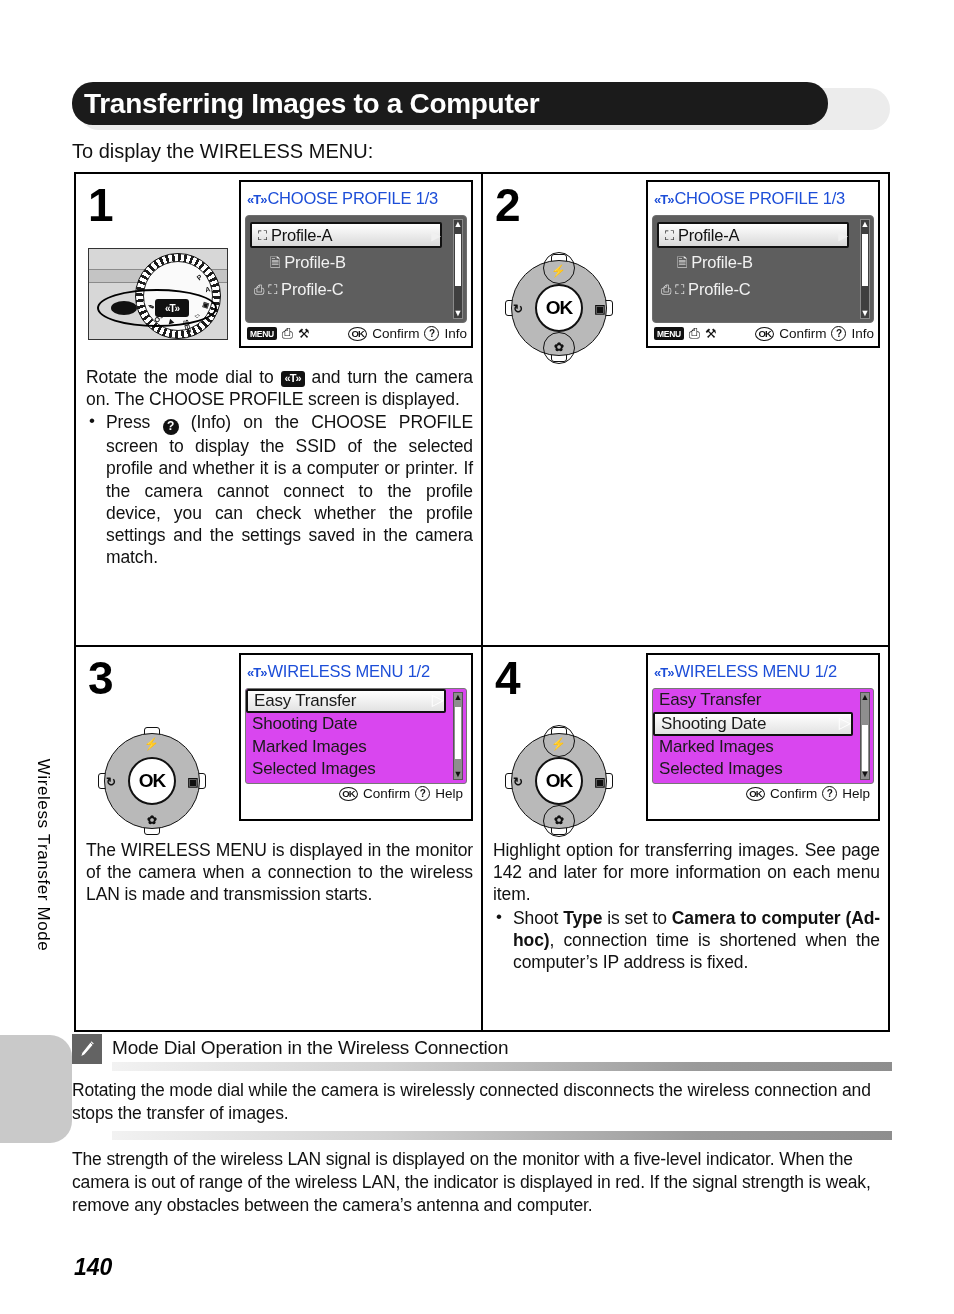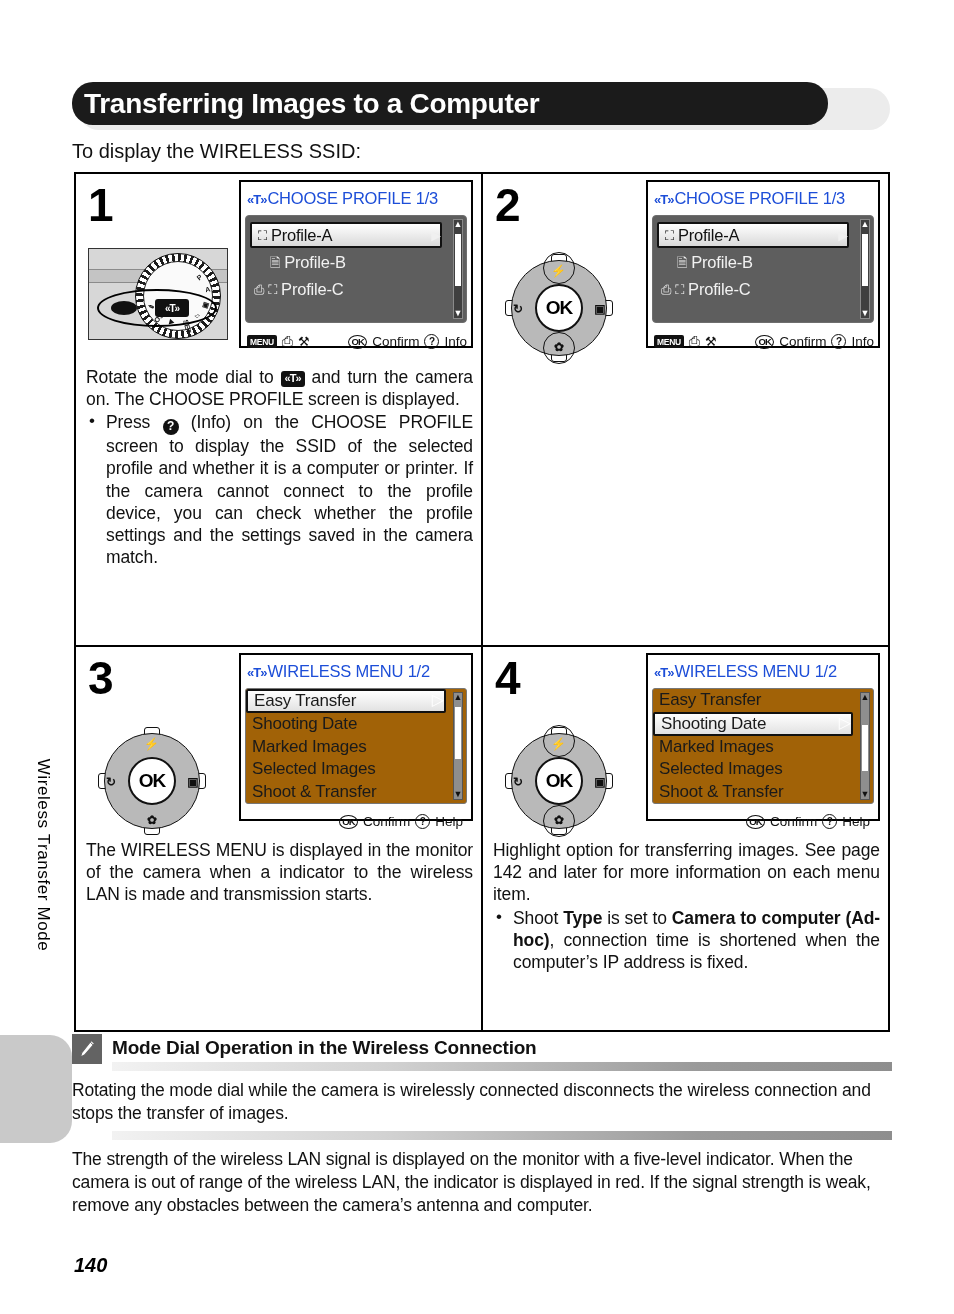--- a/index.html
+++ b/index.html
@@ -185,22 +185,22 @@
   }
   .lcd-body-dark {
     position:relative;
     height:108px; margin-top:1px;
     background:#5e5e5e; border:1px solid #6e6e6e;
     border-radius:4px;
     overflow:hidden;
   }
   .lcd-body-light {
     position:relative;
-    height:116px; margin-top:1px;
-    background:#a16207; border:1px solid #777;
+    height:96px; margin-top:1px;
+    background:#d946ef; border:1px solid #777;
     border-radius:3px;
     overflow:hidden;
   }
   .row-dark {
     height:27px; display:flex; align-items:center;
     color:#f2f2f2; font-size:16.5px; padding-left:10px;
     letter-spacing:-0.2px;
   }
   .row-dark.sel {
     background:linear-gradient(#ffffff, #d9d9d9);
@@ -237,21 +237,21 @@
   .scrollbar.light {
     background:#8e8e8e; border:1px solid #555; color:#111;
   }
   .sb-thumb {
     position:absolute; left:1px; right:1px; top:14px; height:52px;
     background:#ffffff;
   }
   .sb-thumb.lower { top:32px; height:46px; }
   .lcd-foot {
     display:flex; align-items:center; gap:5px;
-    font-size:13.5px; margin-top:10px; padding-left:2px;
+    font-size:13.5px; margin-top:2px; padding-left:2px;
     color:#111; white-space:nowrap;
   }
   .lcd-foot.right { justify-content:flex-end; padding-right:4px; }
   .menu-badge {
     background:#111; color:#fff; font-size:8.5px; font-weight:bold;
     padding:1.5px 3px; border-radius:2px; letter-spacing:-0.3px;
   }
   .ok-badge {
     display:inline-flex; align-items:center; justify-content:center;
     border:1.6px solid #111; border-radius:50%;
@@ -299,51 +299,51 @@
   
   .note { position:absolute; left:72px; width:820px; }
   .note-head { display:flex; align-items:flex-start; gap:10px; }
   .pencil-box {
     width:30px; height:30px; background:#636363;
     display:flex; align-items:center; justify-content:center;
     flex:0 0 30px;
   }
   .pencil-svg { display:block; }
   .note-title {
-    font-size:19px; font-weight:bold; letter-spacing:-0.2px;
+    font-size:19px; font-weight:normal; letter-spacing:-0.2px;
     padding-top:3px; color:#111;
   }
   .note-rule {
     margin-left:40px; height:9px; margin-top:-2px;
     background:linear-gradient(to right, #f2f2f2 0%, #d2d2d2 35%, #9a9a9a 75%, #8e8e8e 100%);
   }
   .note-text {
     margin-top:8px; font-size:17.5px; line-height:1.3; color:#111;
     letter-spacing:-0.15px;
   }
 
   #page-num {
     position:absolute; left:74px; top:1254px;
-    font-size:20px; font-weight:bold; font-style:italic;
+    font-size:23px; font-weight:bold; font-style:italic;
   }
 </style>
 </head>
 <body>
 
 <div id="side-tab"></div>
 <div id="side-label">Wireless Transfer Mode</div>
 
 <div id="title-wrap">
   <div id="title-shadow"></div>
   <div id="title-bar">
     <span id="title-text">Transferring Images to a Computer</span>
   </div>
 </div>
 
-<div id="intro-line">To display the WIRELESS SSID:</div>
+<div id="intro-line">To display the WIRELESS MENU:</div>
 
 <div id="steps">
 
   <div class="step-cell">
     <div class="step-num">1</div>
 
     <div class="dial-photo">
       <div class="dial-band"></div>
       <div class="dial-outer"></div>
       <div class="dial-inner"></div>
@@ -509,21 +509,21 @@
       </div>
       <div class="lcd-foot right">
         <span class="ok-badge">OK</span>
         <span>Confirm</span>
         <span class="q-badge">?</span>
         <span>Help</span>
       </div>
     </div>
 
     <div class="step-body just" style="top:192px;">
-      <span>The WIRELESS MENU is displayed in the monitor of the camera when a indicator to the wireless LAN is made and transmission starts.</span>
+      <span>The WIRELESS MENU is displayed in the monitor of the camera when a connection to the wireless LAN is made and transmission starts.</span>
     </div>
   </div>
 
   <div class="step-cell">
     <div class="step-num">4</div>
 
     <div class="selector">
       <div class="sel-nub nub-t"></div>
       <div class="sel-nub nub-b"></div>
       <div class="sel-nub nub-l"></div>

